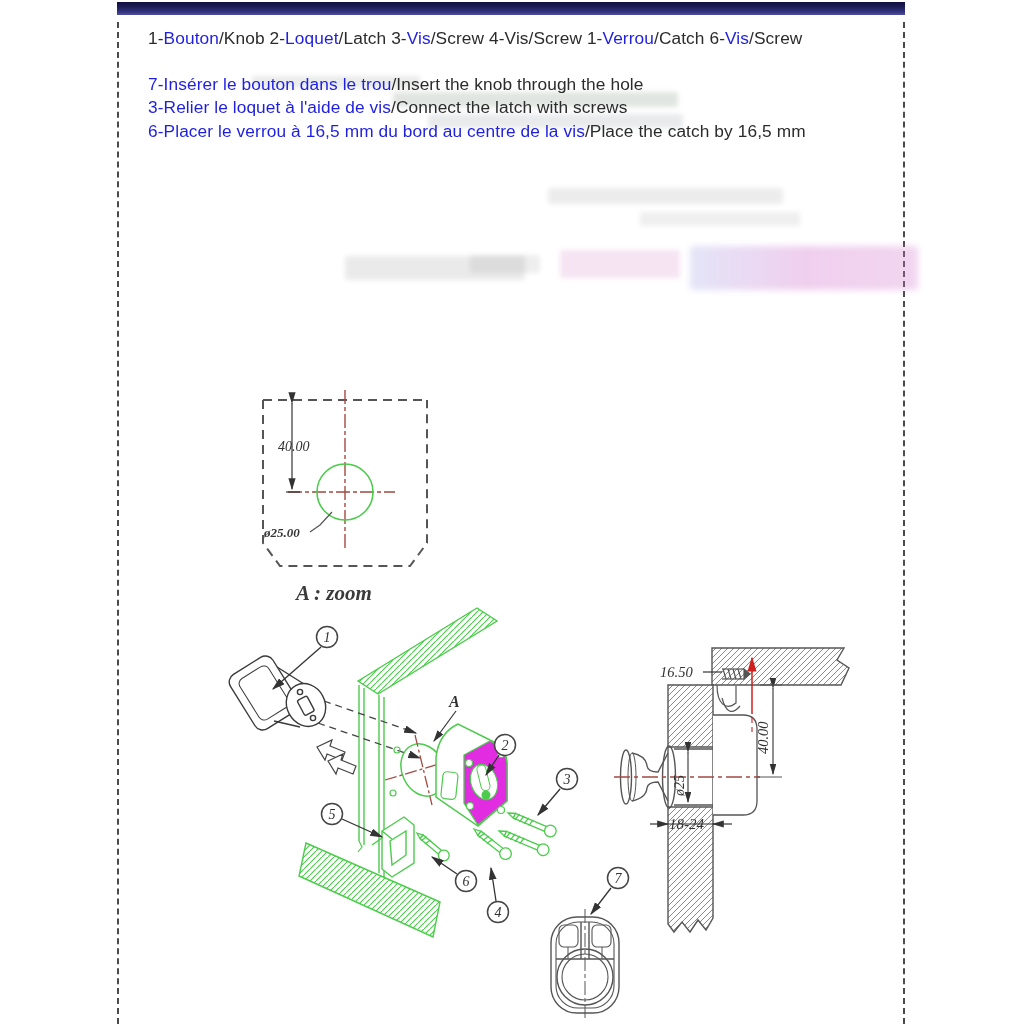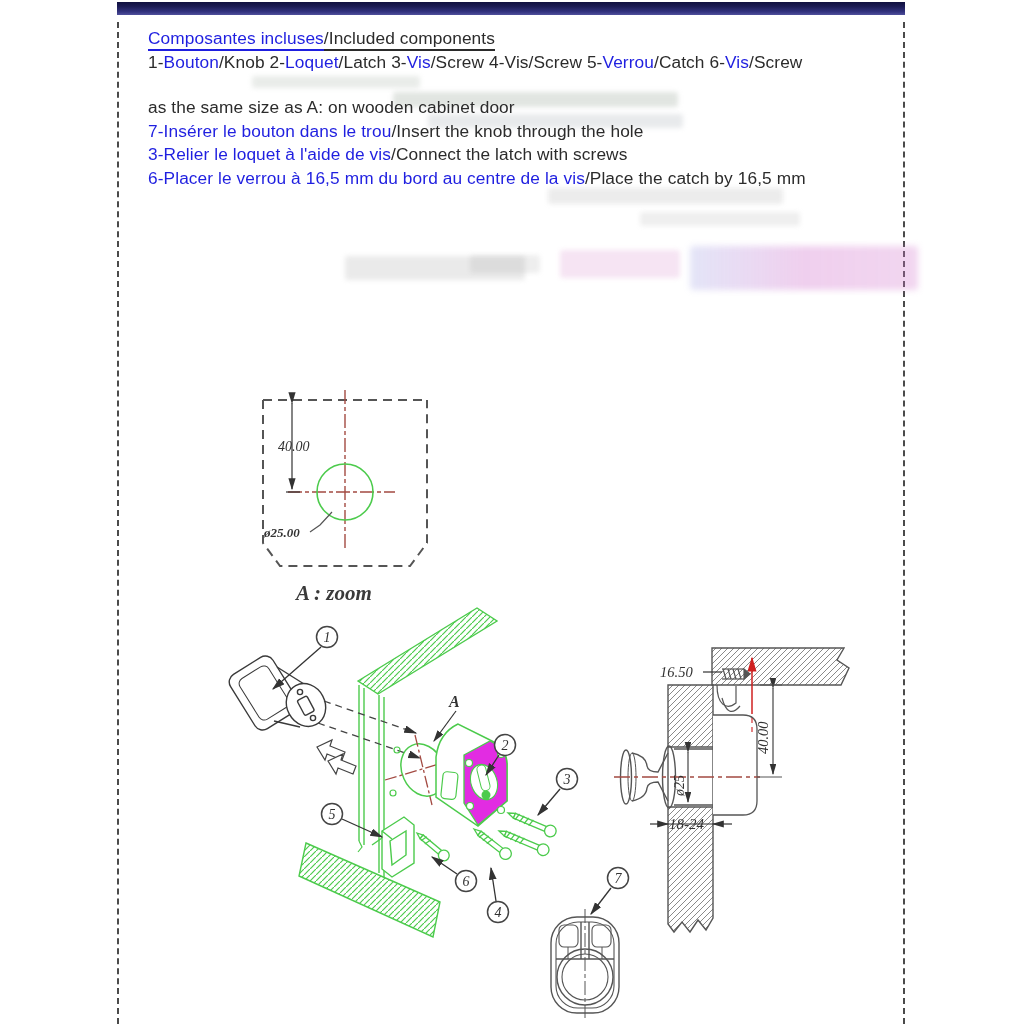--- a/index.html
+++ b/index.html
@@ -39,29 +39,23 @@
   <div class="ghost" style="left:428px;top:114px;width:255px;height:14px;background:rgba(140,150,160,.20);"></div>
   <div class="ghost" style="left:548px;top:188px;width:235px;height:16px;background:rgba(150,150,150,.18);"></div>
   <div class="ghost" style="left:640px;top:212px;width:160px;height:14px;background:rgba(150,150,150,.15);"></div>
   <div class="ghost" style="left:345px;top:256px;width:180px;height:24px;background:rgba(150,150,150,.20);"></div>
   <div class="ghost" style="left:470px;top:255px;width:70px;height:18px;background:rgba(150,150,150,.16);"></div>
   <div class="ghost" style="left:560px;top:250px;width:120px;height:28px;background:rgba(215,130,200,.22);"></div>
   <div class="ghost" style="left:690px;top:246px;width:228px;height:44px;filter:blur(3px);background:linear-gradient(90deg,rgba(130,135,220,.22),rgba(210,115,205,.34),rgba(210,120,205,.30));"></div>
 
   <div class="textblock">
     <div>
-      <span class="fr u-fr">Composantes incluses</span><span class="u-en">/Included components</span>
-    </div>
-    <div>
-      <span>1-</span><span class="fr">Bouton</span><span>/Knob 2-</span><span class="fr">Loquet</span><span>/Latch 3-</span><span class="fr">Vis</span><span>/Screw 4-Vis/Screw 5-</span><span class="fr">Verrou</span><span>/Catch 6-</span><span class="fr">Vis</span><span>/Screw</span>
+      <span>1-</span><span class="fr">Bouton</span><span>/Knob 2-</span><span class="fr">Loquet</span><span>/Latch 3-</span><span class="fr">Vis</span><span>/Screw 4-Vis/Screw 1-</span><span class="fr">Verrou</span><span>/Catch 6-</span><span class="fr">Vis</span><span>/Screw</span>
     </div>
     <div class="spacer"></div>
-    <div>
-      <span>as the same size as A: on wooden cabinet door</span>
-    </div>
     <div>
       <span class="fr">7-Insérer le bouton dans le trou</span><span>/Insert the knob through the hole</span>
     </div>
     <div>
       <span class="fr">3-Relier le loquet à l'aide de vis</span><span>/Connect the latch with screws</span>
     </div>
     <div>
       <span class="fr">6-Placer le verrou à 16,5 mm du bord au centre de la vis</span><span>/Place the catch by 16,5 mm</span>
     </div>
   </div>

